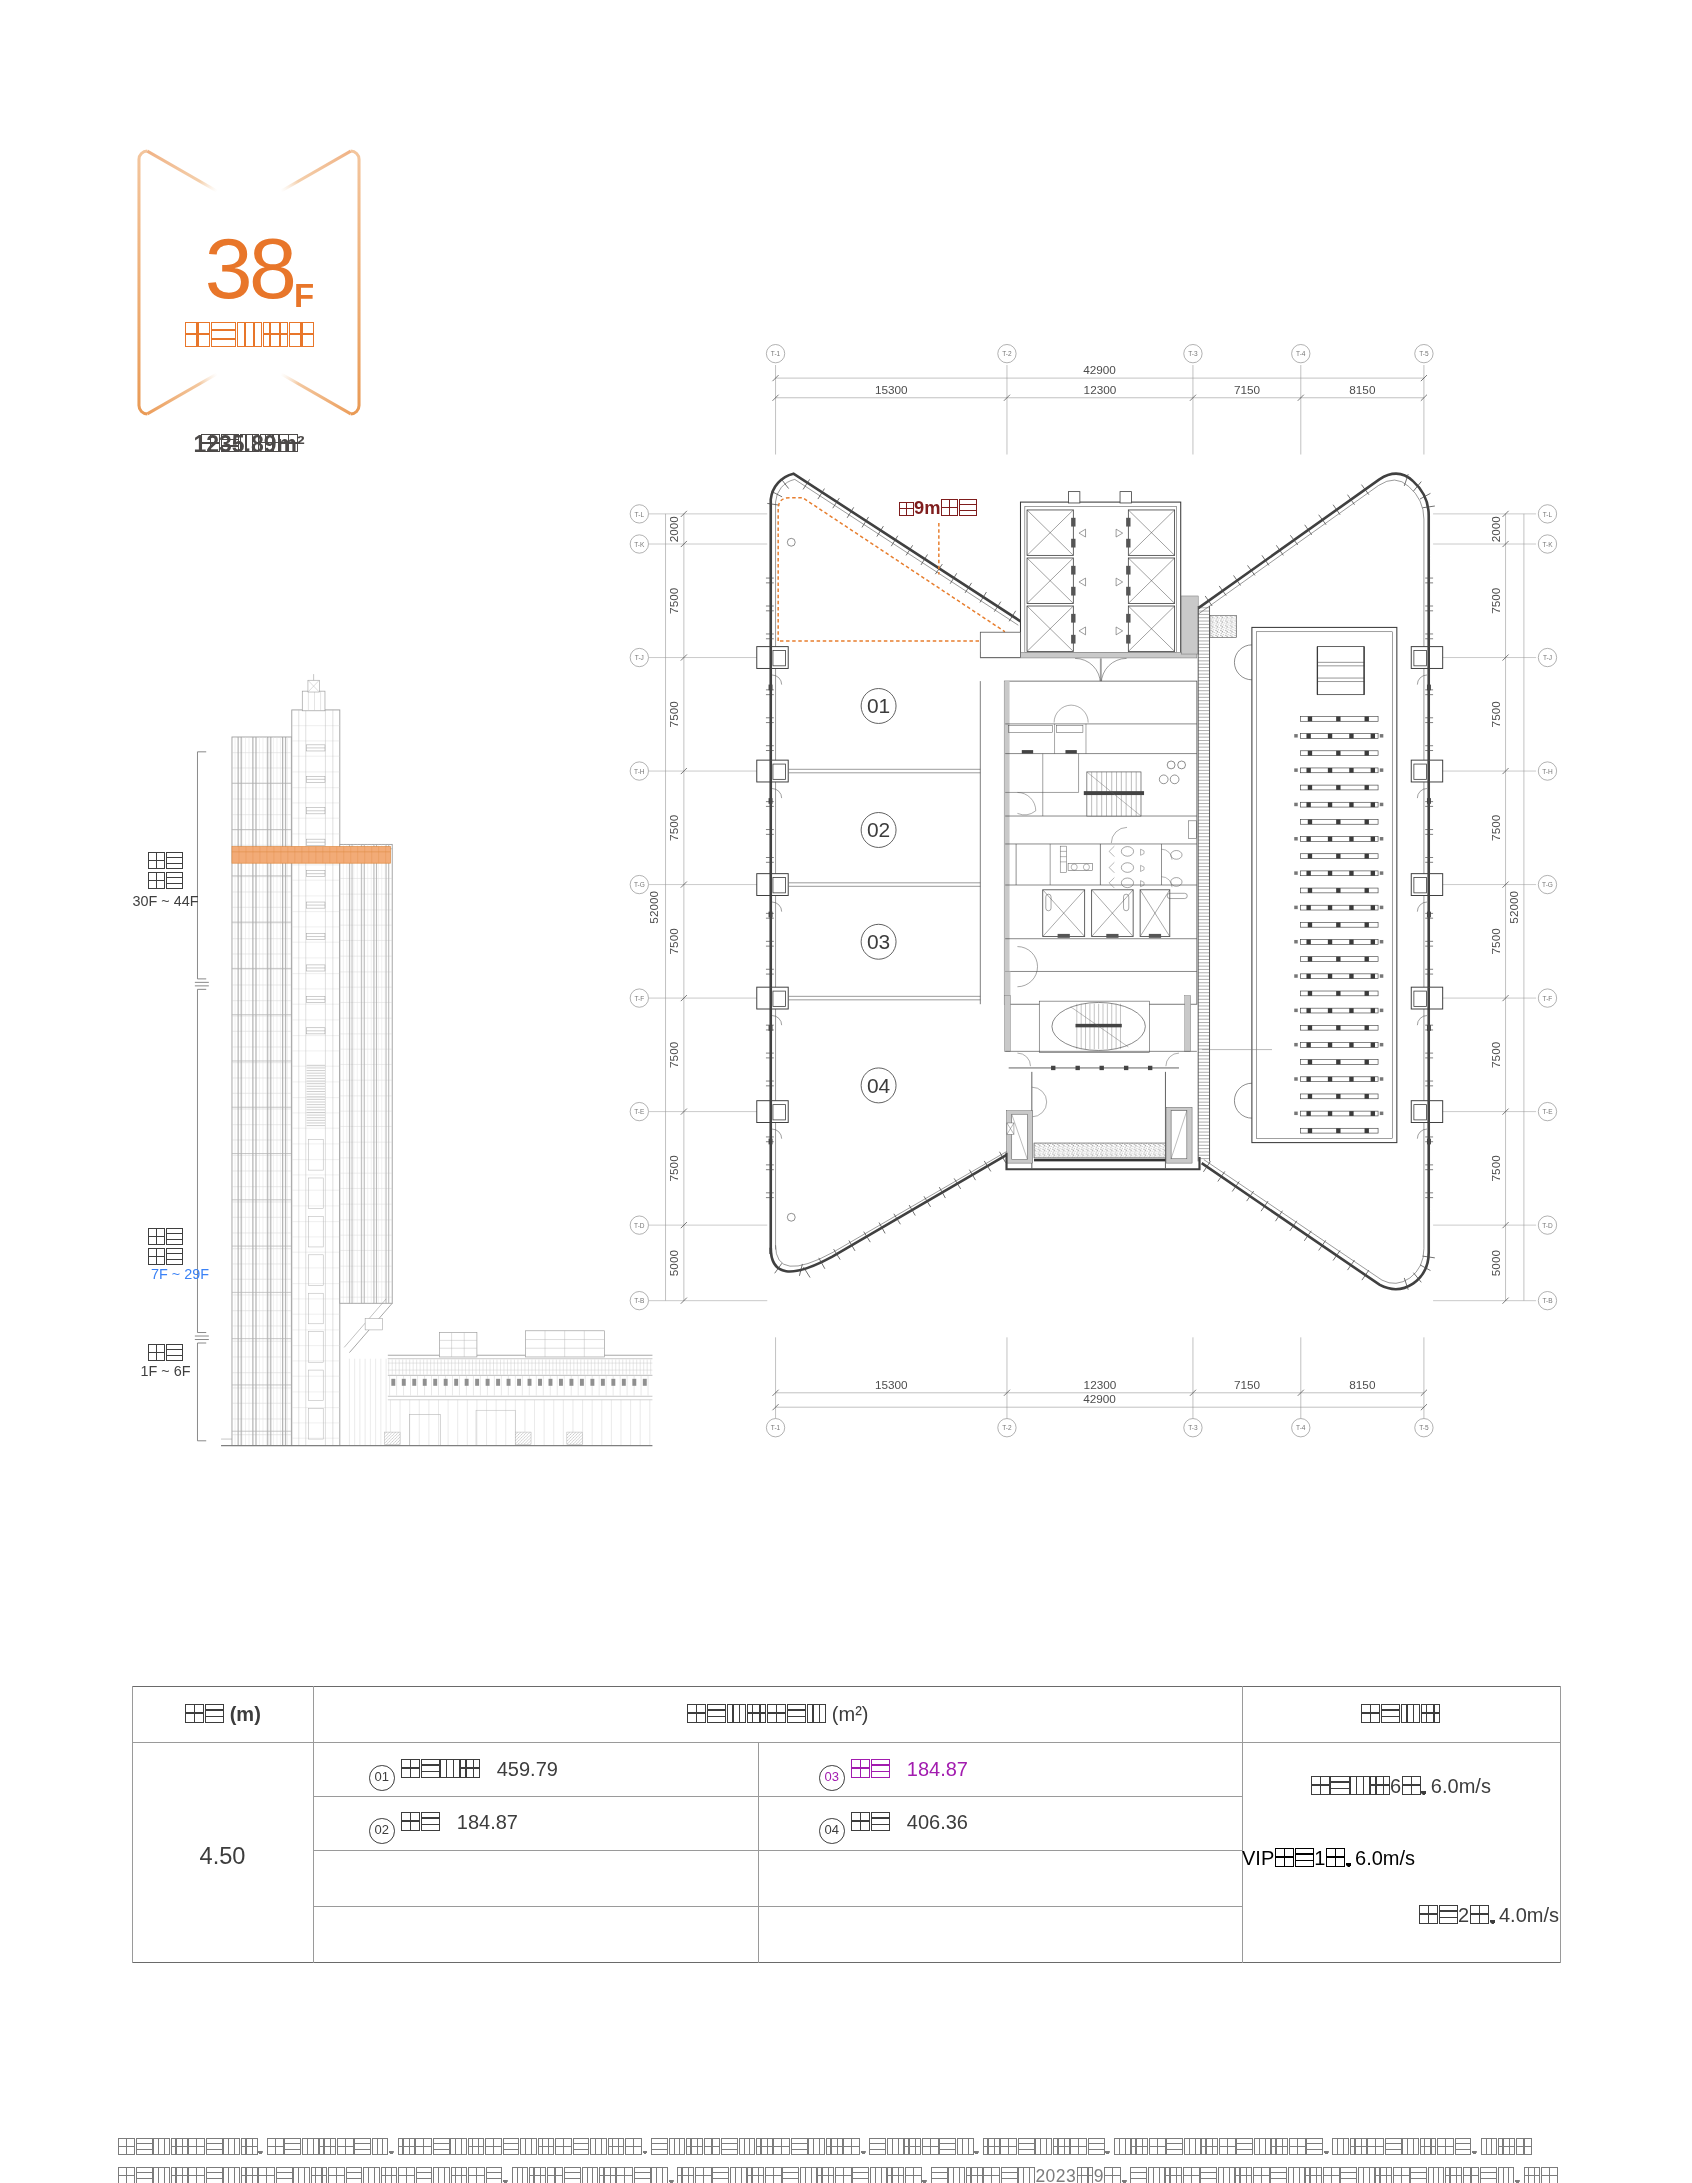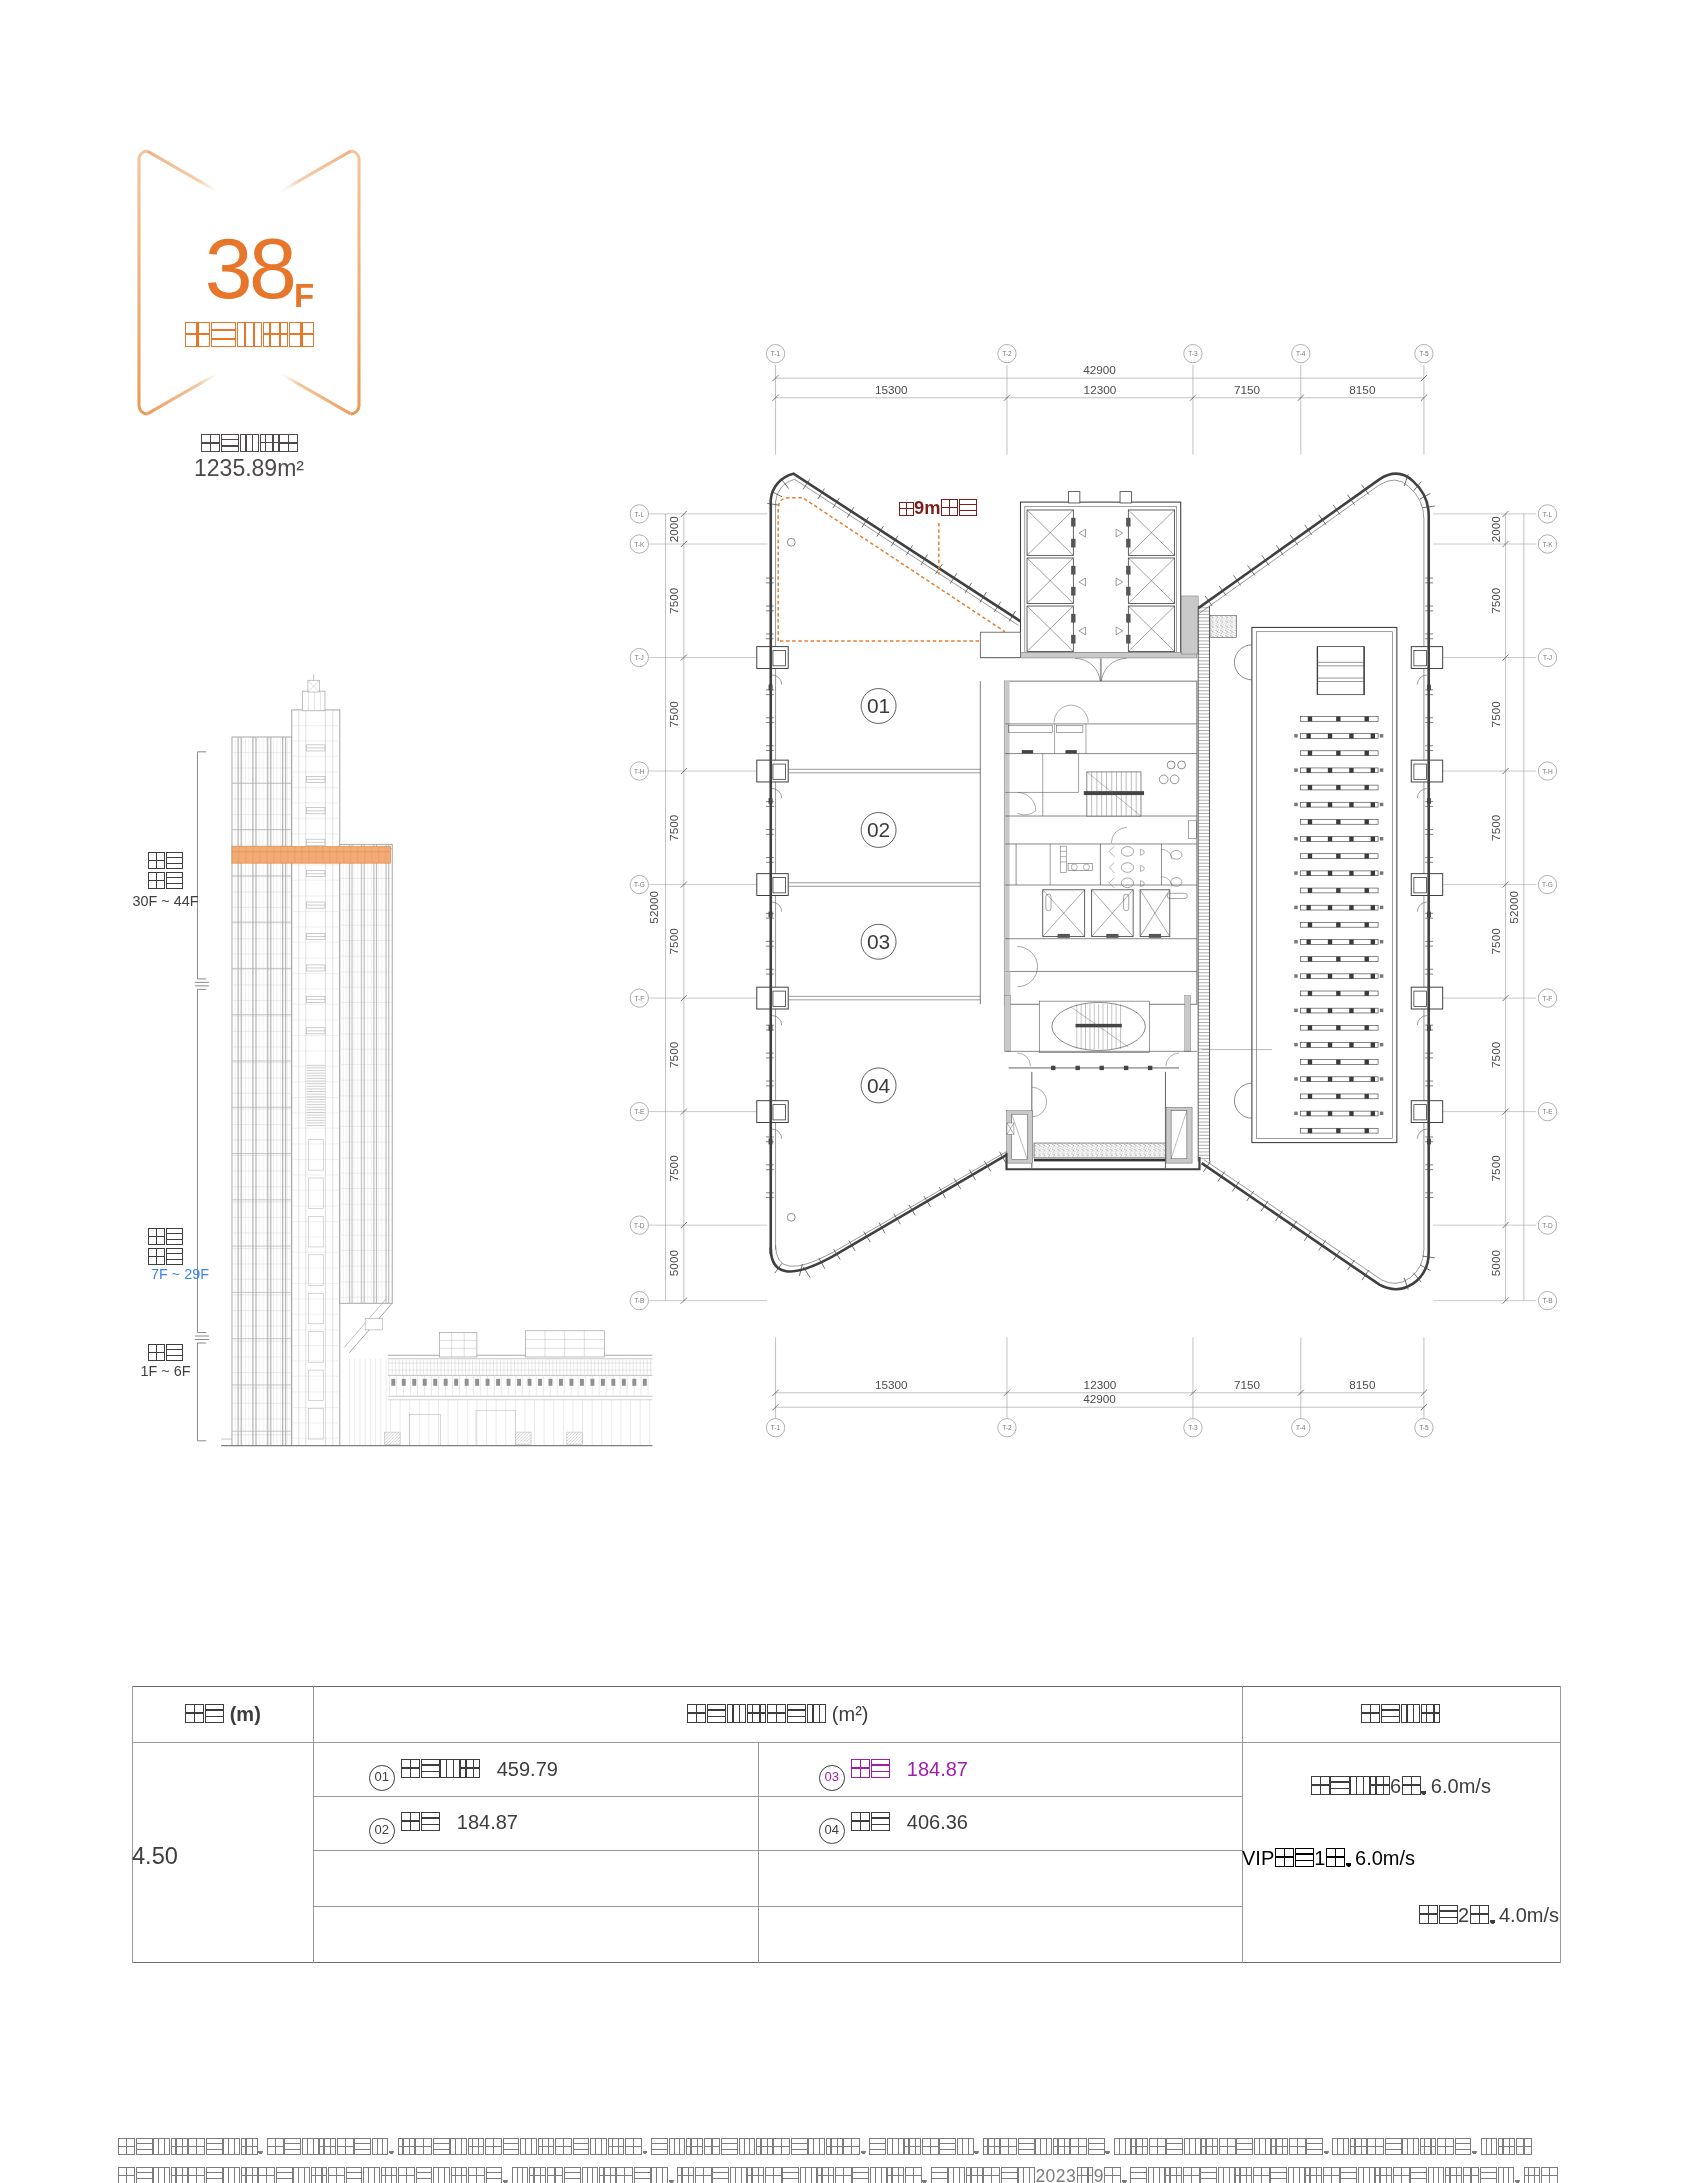--- a/index.html
+++ b/index.html
@@ -753,21 +753,21 @@
         <path d="M 2867,1557 A 40 40 0 0 1 2827,1517" stroke="#444" stroke-width="1.4" fill="none" stroke-linejoin="miter"></path>
         <path d="M 2867,2481 A 40 40 0 0 0 2827,2521" stroke="#444" stroke-width="1.4" fill="none" stroke-linejoin="miter"></path>
         <path d="M 2867,2561 A 40 40 0 0 1 2827,2521" stroke="#444" stroke-width="1.4" fill="none" stroke-linejoin="miter"></path>
         <line x1="2753.0" y1="2404.0" x2="2913.0" y2="2404.0" stroke="#777" stroke-width="1.2" stroke-linecap="butt"></line>
       </g>
 </svg>
 <div class="abs" style="left:188px;top:225px;width:122px;text-align:center;font-size:86px;font-weight:normal;color:#E8762A;letter-spacing:-3.5px;line-height:1">38</div>
     <div class="abs" style="left:294px;top:277px;font-size:33px;font-weight:bold;color:#E8762A">F</div>
     <div class="abs" style="left:162px;top:320px;width:175px;text-align:center;font-size:26px;font-weight:bold;color:#E8762A"><i class="k k1"></i><i class="k k2"></i><i class="k k3"></i><i class="k k4"></i><i class="k k1"></i></div>
     <div class="abs" style="left:162px;top:432px;width:175px;text-align:center;font-size:19.6px;color:#4c4948;letter-spacing:0.9px"><i class="k k1"></i><i class="k k2"></i><i class="k k3"></i><i class="k k4"></i><i class="k k1"></i></div>
-    <div class="abs" style="left:140px;top:455px;width:218px;text-align:center;font-size:23px;font-weight:normal;color:#4c4948">1235.89m²</div>
+    <div class="abs" style="left:140px;top:431px;width:218px;text-align:center;font-size:23px;font-weight:bold;color:#4c4948">1235.89m²</div>
     <div class="abs" style="left:122px;top:851px;width:87px;text-align:center;font-size:18px;font-weight:bold;color:#3f3f3f;line-height:20px"><i class="k k1"></i><i class="k k2"></i><br><i class="k k1"></i><i class="k k2"></i></div>
     <div class="abs" style="left:122px;top:893px;width:87px;text-align:center;font-size:14.4px;color:#3f3f3f">30F ~ 44F</div>
     <div class="abs" style="left:122px;top:1227px;width:87px;text-align:center;font-size:18px;font-weight:bold;color:#3f3f3f;line-height:20px"><i class="k k1"></i><i class="k k2"></i><br><i class="k k1"></i><i class="k k2"></i></div>
     <div class="abs" style="left:122px;top:1266px;width:87px;text-align:right;font-size:14.4px;color:#3b82f6">7F ~ 29F</div>
     <div class="abs" style="left:122px;top:1343px;width:87px;text-align:center;font-size:18px;font-weight:bold;color:#3f3f3f"><i class="k k1"></i><i class="k k2"></i></div>
     <div class="abs" style="left:122px;top:1363px;width:87px;text-align:center;font-size:14.4px;color:#3f3f3f">1F ~ 6F</div>
     <div class="abs" style="left:899px;top:497px;font-size:18.3px;font-weight:bold;color:#7f1d1d"><span style="font-size:15px"><i class="k k1"></i></span>9m<i class="k k1"></i><i class="k k2"></i></div>
     <div class="abs" style="left:132px;top:1686px;width:1429px;height:1.3px;background:#6a6a6a"></div>
     <div class="abs" style="left:132px;top:1962px;width:1429px;height:1.3px;background:#6a6a6a"></div>
     <div class="abs" style="left:132px;top:1742px;width:1429px;height:0.9px;background:#9a9a9a"></div>
@@ -779,19 +779,19 @@
     <div class="abs" style="left:313px;top:1796px;width:929px;height:0.9px;background:#9a9a9a"></div>
     <div class="abs" style="left:313px;top:1850px;width:929px;height:0.9px;background:#9a9a9a"></div>
     <div class="abs" style="left:313px;top:1906px;width:929px;height:0.9px;background:#9a9a9a"></div>
     <div class="abs" style="left:132px;top:1703px;width:181px;text-align:center;font-size:20px;font-weight:bold;color:#3d3d3d"><i class="k k1"></i><i class="k k2"></i> (m)</div>
     <div class="abs" style="left:313px;top:1703px;width:929px;text-align:center;font-size:20px;font-weight:normal;color:#3d3d3d"><i class="k k1"></i><i class="k k2"></i><i class="k k3"></i><i class="k k4"></i><i class="k k1"></i><i class="k k2"></i><i class="k k3"></i> (m²)</div>
     <div class="abs" style="left:1242px;top:1703px;width:317px;text-align:center;font-size:20px;font-weight:bold;color:#3d3d3d"><i class="k k1"></i><i class="k k2"></i><i class="k k3"></i><i class="k k4"></i></div>
     <div class="abs" style="left:369px;top:1758px;font-size:20px;color:#3d3d3d"><span class="cnum">01</span> <i class="k k1"></i><i class="k k2"></i><i class="k k3"></i><i class="k k4"></i>&nbsp;&nbsp; 459.79</div>
     <div class="abs" style="left:819px;top:1758px;font-size:20px;color:#a21caf"><span class="cnum">03</span> <i class="k k1"></i><i class="k k2"></i>&nbsp;&nbsp; 184.87</div>
     <div class="abs" style="left:369px;top:1811px;font-size:20px;color:#3d3d3d"><span class="cnum">02</span> <i class="k k1"></i><i class="k k2"></i>&nbsp;&nbsp; 184.87</div>
     <div class="abs" style="left:819px;top:1811px;font-size:20px;color:#3d3d3d"><span class="cnum">04</span> <i class="k k1"></i><i class="k k2"></i>&nbsp;&nbsp; 406.36</div>
-    <div class="abs" style="left:132px;top:1843px;width:181px;text-align:left;font-size:23.6px;color:#3d3d3d">4.50</div>
+    <div class="abs" style="left:132px;top:1843px;width:181px;text-align:center;font-size:23.6px;color:#3d3d3d">4.50</div>
     <div class="abs" style="left:1242px;top:1775px;width:317px;text-align:center;font-size:20px;color:#3d3d3d"><i class="k k1"></i><i class="k k2"></i><i class="k k3"></i><i class="k k4"></i>6<i class="k k1"></i><i class="pc"></i>6.0m/s</div>
     <div class="abs" style="left:1242px;top:1847px;width:317px;text-align:left;font-size:20px;color:#000000">VIP<i class="k k1"></i><i class="k k2"></i>1<i class="k k1"></i><i class="pc"></i>6.0m/s</div>
     <div class="abs" style="left:1242px;top:1904px;width:317px;text-align:right;font-size:20px;color:#3d3d3d"><i class="k k1"></i><i class="k k2"></i>2<i class="k k1"></i><i class="pc"></i>4.0m/s</div>
     <div class="abs" style="left:118px;top:2137px;width:1485px;font-size:17.5px;color:#7c7c7c;white-space:nowrap;letter-spacing:0.5px"><i class="k k1"></i><i class="k k2"></i><i class="k k3"></i><i class="k k4"></i><i class="k k1"></i><i class="k k2"></i><i class="k k3"></i><i class="k k4"></i><i class="pc"></i><i class="k k1"></i><i class="k k2"></i><i class="k k3"></i><i class="k k4"></i><i class="k k1"></i><i class="k k2"></i><i class="k k3"></i><i class="pc"></i><i class="k k4"></i><i class="k k1"></i><i class="k k2"></i><i class="k k3"></i><i class="k k4"></i><i class="k k1"></i><i class="k k2"></i><i class="k k3"></i><i class="k k4"></i><i class="k k1"></i><i class="k k2"></i><i class="k k3"></i><i class="k k4"></i><i class="k k1"></i><i class="pc"></i><i class="k k2"></i><i class="k k3"></i><i class="k k4"></i><i class="k k1"></i><i class="k k2"></i><i class="k k3"></i><i class="k k4"></i><i class="k k1"></i><i class="k k2"></i><i class="k k3"></i><i class="k k4"></i><i class="k k1"></i><i class="pc"></i><i class="k k2"></i><i class="k k3"></i><i class="k k4"></i><i class="k k1"></i><i class="k k2"></i><i class="k k3"></i><i class="pc"></i><i class="k k4"></i><i class="k k1"></i><i class="k k2"></i><i class="k k3"></i><i class="k k4"></i><i class="k k1"></i><i class="k k2"></i><i class="pc"></i><i class="k k3"></i><i class="k k4"></i><i class="k k1"></i><i class="k k2"></i><i class="k k3"></i><i class="k k4"></i><i class="k k1"></i><i class="k k2"></i><i class="k k3"></i><i class="k k4"></i><i class="k k1"></i><i class="k k2"></i><i class="pc"></i><i class="k k3"></i><i class="k k4"></i><i class="k k1"></i><i class="k k2"></i><i class="k k3"></i><i class="k k4"></i><i class="k k1"></i><i class="k k2"></i><i class="pc"></i><i class="k k3"></i><i class="k k4"></i><i class="k k1"></i></div>
     <div class="abs" style="left:118px;top:2166px;width:1485px;font-size:17.5px;color:#7c7c7c;white-space:nowrap;letter-spacing:0.5px"><i class="k k1"></i><i class="k k2"></i><i class="k k3"></i><i class="k k4"></i><i class="k k1"></i><i class="k k2"></i><i class="k k3"></i><i class="k k4"></i><i class="k k1"></i><i class="k k2"></i><i class="k k3"></i><i class="k k4"></i><i class="k k1"></i><i class="k k2"></i><i class="k k3"></i><i class="k k4"></i><i class="k k1"></i><i class="k k2"></i><i class="k k3"></i><i class="k k4"></i><i class="k k1"></i><i class="k k2"></i><i class="pc"></i><i class="k k3"></i><i class="k k4"></i><i class="k k1"></i><i class="k k2"></i><i class="k k3"></i><i class="k k4"></i><i class="k k1"></i><i class="k k2"></i><i class="k k3"></i><i class="pc"></i><i class="k k4"></i><i class="k k1"></i><i class="k k2"></i><i class="k k3"></i><i class="k k4"></i><i class="k k1"></i><i class="k k2"></i><i class="k k3"></i><i class="k k4"></i><i class="k k1"></i><i class="k k2"></i><i class="k k3"></i><i class="k k4"></i><i class="k k1"></i><i class="pc"></i><i class="k k2"></i><i class="k k3"></i><i class="k k4"></i><i class="k k1"></i><i class="k k2"></i><i class="k k3"></i>2023<i class="k k4"></i>9<i class="k k1"></i><i class="pc"></i><i class="k k2"></i><i class="k k3"></i><i class="k k4"></i><i class="k k1"></i><i class="k k2"></i><i class="k k3"></i><i class="k k4"></i><i class="k k1"></i><i class="k k2"></i><i class="k k3"></i><i class="k k4"></i><i class="k k1"></i><i class="k k2"></i><i class="k k3"></i><i class="k k4"></i><i class="k k1"></i><i class="k k2"></i><i class="k k3"></i><i class="k k4"></i><i class="k k1"></i><i class="k k2"></i><i class="k k3"></i><i class="pc"></i><i class="k k4"></i><i class="k k1"></i></div>
 </div>
 
 </body></html>

